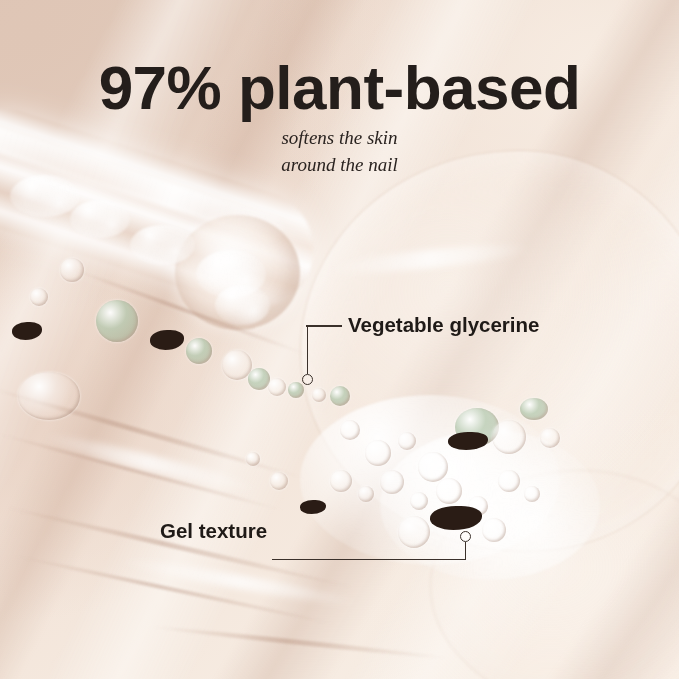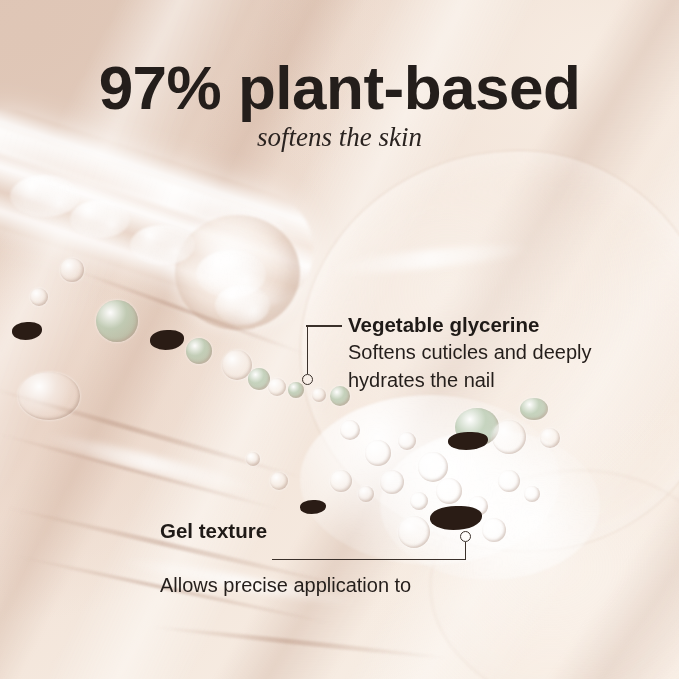--- a/index.html
+++ b/index.html
@@ -141,21 +141,21 @@
     color: #241e1b;
     white-space: nowrap;
   }
   .subtitle {
     position: absolute;
     left: 0; right: 0;
     top: 124px;
     text-align: center;
     font-family: "Liberation Serif", serif;
     font-style: italic;
-    font-size: 27px;
+    font-size: 19px;
     line-height: 27px;
     color: #2a2320;
   }
 
   .callout-title {
     position: absolute;
     font-size: 20.5px;
     font-weight: 700;
     color: #1f1a17;
     white-space: nowrap;
@@ -263,34 +263,30 @@
   <div class="fleck" style="left:300px; top:500px; width:26px; height:14px;"></div>
   <div class="bub" style="left:270px; top:472px; width:18px; height:18px;"></div>
   <div class="bub" style="left:246px; top:452px; width:14px; height:14px;"></div>
 
   <div class="bub" style="left:18px; top:372px; width:62px; height:48px;"></div>
 
   <div class="headline">97% plant-based</div>
 
   <div class="subtitle">
     <div>softens the skin</div>
+    <div>around the nail</div>
   </div>
 
   <div class="lead-dot" style="left:302px; top:374px;"></div>
   <div class="lead-v" style="left:306.5px; top:326px; height:48px;"></div>
   <div class="lead-h" style="left:306px; top:325px; width:36px;"></div>
 
   <div class="callout-title" style="left:348px; top:313px;">Vegetable glycerine</div>
-  <div class="callout-body" style="left:348px; top:338px; width:290px;">
-    <div>Softens cuticles and deeply</div>
-    <div>hydrates the nail</div>
-  </div>
 
   <div class="lead-dot" style="left:460px; top:531px;"></div>
   <div class="lead-v" style="left:464.5px; top:542px; height:18px;"></div>
   <div class="lead-h" style="left:272px; top:558.5px; width:194px;"></div>
 
   <div class="callout-title" style="left:160px; top:519px;">Gel texture</div>
   <div class="callout-body" style="left:160px; top:571px; width:300px;">
-    <div>Allows precise application to</div>
   </div>
 
 </div>
 
 </body></html>

